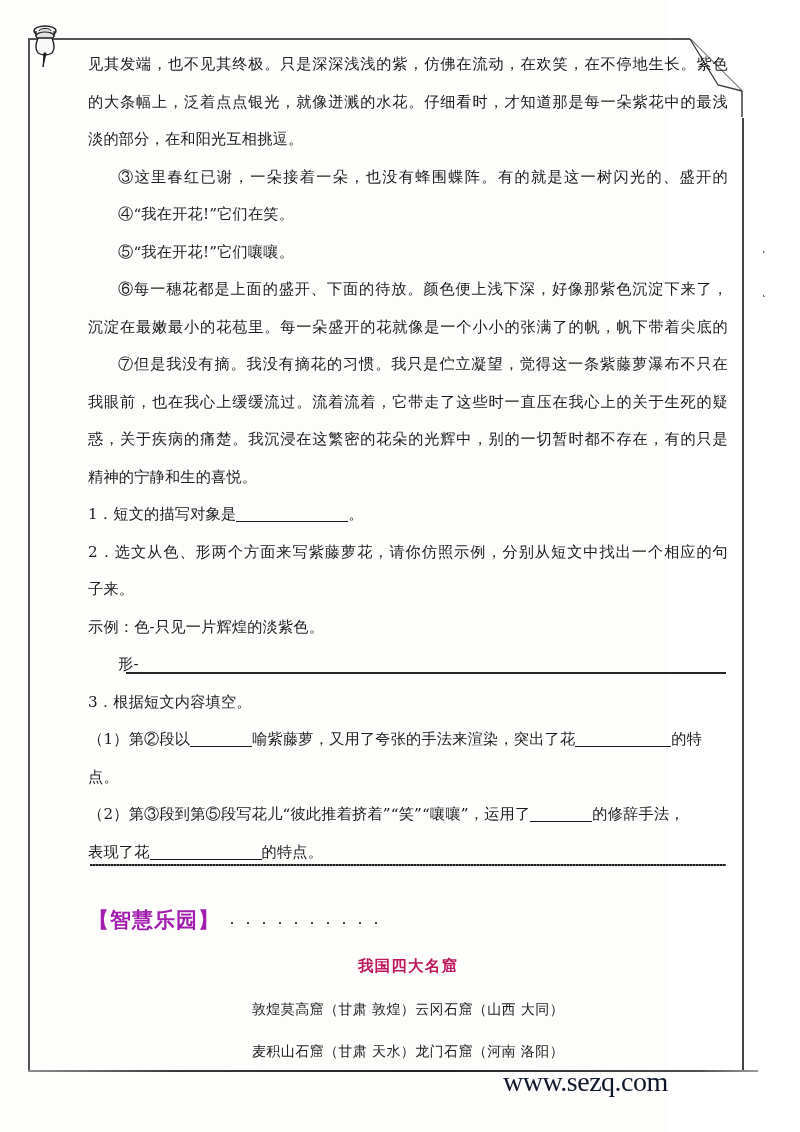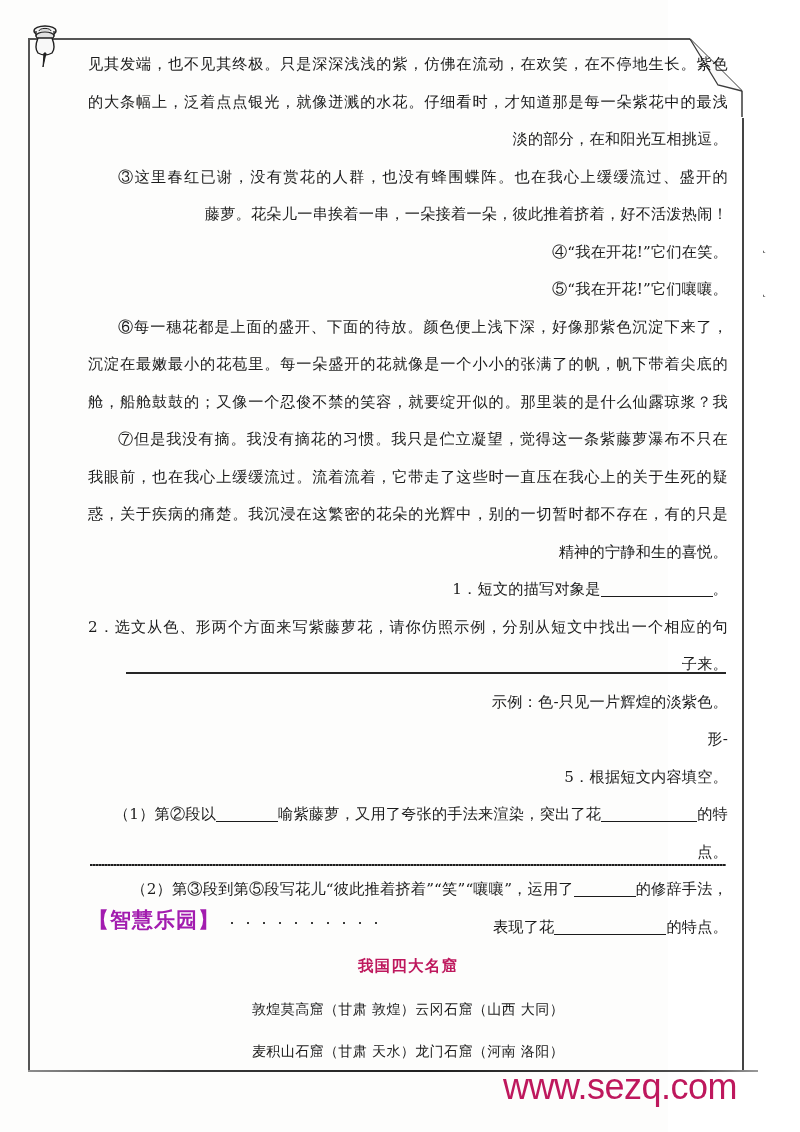--- a/index.html
+++ b/index.html
@@ -57,21 +57,20 @@
     top: 46px;
     width: 640px;
   }
   .ln {
     font-size: 15.2px;
     line-height: 37.5px;
     color: #1b1b1b;
     white-space: pre;
     letter-spacing: 0.2px;
     font-family: "DejaVu Serif", "Liberation Serif", serif;
-    text-align: right;
   }
   .ln.indent { text-indent: 30px; }
   .ln.just {
     white-space: normal;
     text-align: justify;
     text-align-last: justify;
   }
 
   
   .blank {
@@ -143,23 +142,23 @@
     font-size: 14px;
     color: #1b1b1b;
     letter-spacing: 0.4px;
   }
 
   
   #site-watermark {
     position: absolute;
     left: 503px;
     top: 1066px;
-    font-size: 36px;
-    color: #be185d;
-    font-family: Liberation Sans, sans-serif;
+    font-size: 28px;
+    color: #0f172a;
+    font-family: Liberation Serif, serif;
     letter-spacing: -0.5px;
     white-space: nowrap;
   }
 
   
   .speck {
     position: absolute;
     color: #2b2b2b;
     font-size: 13px;
     font-family: "DejaVu Serif", serif;
@@ -195,40 +194,38 @@
       <path d="M14,16 Q10,26 14,31 Q21,35 28,31 Q32,26 28,16 Z" fill="#f8f8f8" stroke="#1f1f1f" stroke-width="1.4"></path>
       <path d="M20,31 L19,45 L22,31 Z" fill="#1f1f1f" stroke="#1f1f1f" stroke-width="1"></path>
     </svg>
   </div>
 
   <div id="doc-body">
 
     <div class="ln just">见其发端，也不见其终极。只是深深浅浅的紫，仿佛在流动，在欢笑，在不停地生长。紫色</div>
     <div class="ln just">的大条幅上，泛着点点银光，就像迸溅的水花。仔细看时，才知道那是每一朵紫花中的最浅</div>
     <div class="ln">淡的部分，在和阳光互相挑逗。</div>
-    <div class="ln just indent">③这里春红已谢，没有赏花的人群，也没有蜂围蝶阵。也在我心上缓缓流过、盛开的</div>
-    <div class="ln">藤萝。花朵儿一串挨着一串，一朵接着一朵，彼此推着挤着，好不活泼热闹！</div>
+    <div class="ln just indent">③这里春红已谢，一朵接着一朵，也没有蜂围蝶阵。有的就是这一树闪光的、盛开的</div>
     <div class="ln indent">④“我在开花!”它们在笑。</div>
     <div class="ln indent">⑤“我在开花!”它们嚷嚷。</div>
     <div class="ln just indent">⑥每一穗花都是上面的盛开、下面的待放。颜色便上浅下深，好像那紫色沉淀下来了，</div>
     <div class="ln just">沉淀在最嫩最小的花苞里。每一朵盛开的花就像是一个小小的张满了的帆，帆下带着尖底的</div>
-    <div class="ln just">舱，船舱鼓鼓的；又像一个忍俊不禁的笑容，就要绽开似的。那里装的是什么仙露琼浆？我</div>
     <div class="ln just indent">⑦但是我没有摘。我没有摘花的习惯。我只是伫立凝望，觉得这一条紫藤萝瀑布不只在</div>
     <div class="ln just">我眼前，也在我心上缓缓流过。流着流着，它带走了这些时一直压在我心上的关于生死的疑</div>
     <div class="ln just">惑，关于疾病的痛楚。我沉浸在这繁密的花朵的光辉中，别的一切暂时都不存在，有的只是</div>
     <div class="ln">精神的宁静和生的喜悦。</div>
 
     <div class="ln"><span>1．短文的描写对象是</span><span class="blank b-lg"></span><span>。</span></div>
 
     <div class="ln just">2．选文从色、形两个方面来写紫藤萝花，请你仿照示例，分别从短文中找出一个相应的句</div>
     <div class="ln">子来。</div>
     <div class="ln">示例：色-只见一片辉煌的淡紫色。</div>
     <div class="ln indent">形-</div>
 
-    <div class="ln">5．根据短文内容填空。</div>
+    <div class="ln">3．根据短文内容填空。</div>
     <div class="ln"><span>（1）第②段以</span><span class="blank b-sm"></span><span>喻紫藤萝，又用了夸张的手法来渲染，突出了花</span><span class="blank b-md"></span><span>的特</span></div>
     <div class="ln">点。</div>
     <div class="ln"><span>（2）第③段到第⑤段写花儿“彼此推着挤着”“笑”“嚷嚷”，运用了</span><span class="blank b-sm"></span><span>的修辞手法，</span></div>
     <div class="ln"><span>表现了花</span><span class="blank b-lg"></span><span>的特点。</span></div>
 
   </div>
 
   <div id="form-answer-line"></div>
   <div id="section-divider"></div>
 

